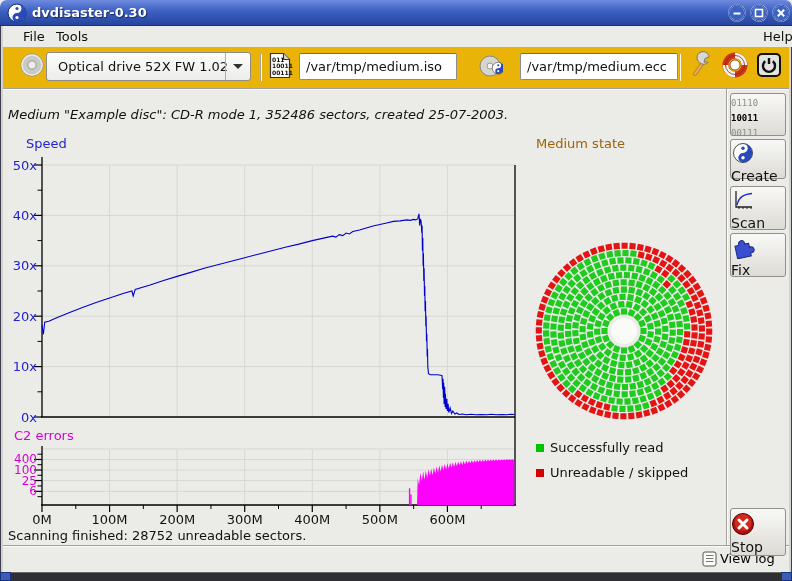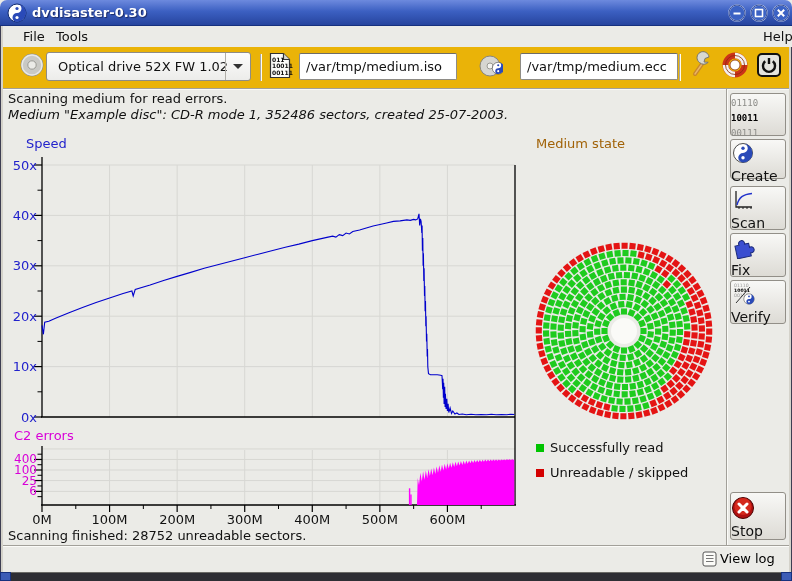--- a/index.html
+++ b/index.html
@@ -160,21 +160,20 @@
     </button>
     <button class="icon-btn" style="left:752px;top:4px">
       <svg width="28" height="28">
         <rect x="3" y="3" width="22" height="22" rx="4" fill="#e4e4df" stroke="#111" stroke-width="2"></rect>
         <path d="M10.2,10.2 a6,6 0 1 0 7.6,0" fill="none" stroke="#111" stroke-width="2.4"></path>
         <line x1="14" y1="7" x2="14" y2="13" stroke="#111" stroke-width="2.4"></line>
       </svg>
     </button>
   </div>
 
-  <div class="status1">Scanning medium for read errors.</div>
   <div class="status2">Medium "Example disc": CD-R mode 1, 352486 sectors, created 25-07-2003.</div>
 
   <div class="chart-title" style="left: 26px; top: 136px; color: rgb(34, 34, 204);">Speed</div>
   <div class="chart-title" style="left: 536px; top: 136px; color: #a16207;">Medium state</div>
   <div class="chart-title" style="left: 14px; top: 428px; color: rgb(216, 0, 216);">C2 errors</div>
 
   <div class="legend-row" style="top:441px">
     <span class="legend-sq" style="background: rgb(0, 196, 0);"></span>
     <span class="legend-lab">Successfully read</span>
   </div>
@@ -227,34 +226,22 @@
 
   <button class="side-btn" style="top:233px;height:44px">
     <svg width="24" height="24" style="margin-top:1px">
       <g transform="rotate(-12 12 13)">
         <path d="M4.5,9.5 h4.2 a3,3 0 1 1 5.6,0 h4.2 v4.2 a3,3 0 1 1 0,5.6 v3.2 h-14 z" fill="#3a4ed0" stroke="#1c2a7a" stroke-width="1"></path>
       </g>
     </svg>
     <span class="blabel">Fix</span>
   </button>
 
-  <button class="side-btn" style="top:280px;height:44px">
-    <svg width="26" height="24" style="margin-top:1px">
-      <text x="3" y="5" font-size="4.6" font-family="DejaVu Sans Mono,monospace" fill="#999">01110</text>
-      <text x="3" y="10" font-size="4.6" font-weight="bold" font-family="DejaVu Sans Mono,monospace" fill="#000">10011</text>
-      <text x="3" y="15" font-size="4.6" font-family="DejaVu Sans Mono,monospace" fill="#999">00111</text>
-      <line x1="5" y1="21" x2="19" y2="5" stroke="#333" stroke-width="1"></line>
-      <g transform="translate(12.5,11.5) scale(0.55)">
-          <use href="#yinyang"></use>
-        </g>
-    </svg>
-    <span class="blabel">Verify</span>
-  </button>
-
-  <button class="side-btn" style="top:492px;height:48px">
+
+  <button class="side-btn" style="top:508px;height:48px">
     <svg width="24" height="24" style="margin-top:2px">
       <circle cx="12" cy="12" r="10.5" fill="#b01010" stroke="#4a0404"></circle>
       <circle cx="12" cy="10.5" r="8.5" fill="#e03020" opacity="0.75"></circle>
       <path d="M8,8 L16,16 M16,8 L8,16" stroke="#fff" stroke-width="3" stroke-linecap="round"></path>
     </svg>
     <span class="blabel">Stop</span>
   </button>
 
   <svg id="overlay" width="792" height="581">
     <defs>

